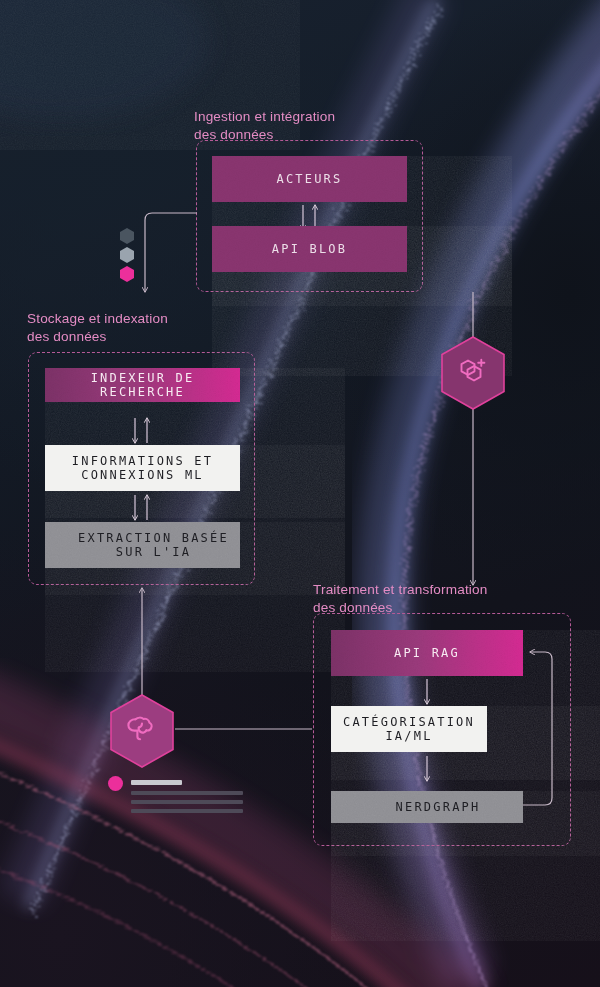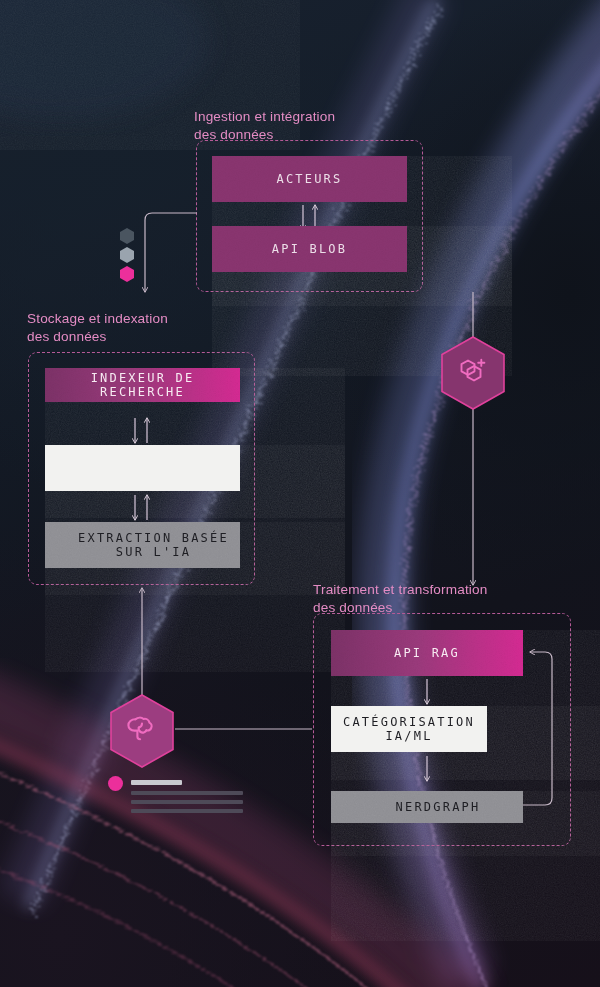--- a/index.html
+++ b/index.html
@@ -188,20 +188,21 @@
 <div class="group" style="left:28px; top:352px; width:227px; height:233px; z-index:2;"></div>
 
 <div class="node n-grad" style="left:45px; top:368px; width:195px; height:34px; z-index:3;">
   <span>INDEXEUR DE RECHERCHE</span>
   <svg class="tex">
       <rect width="100%" height="100%" filter="url(#rough)"></rect>
     </svg>
 </div>
 
 <div class="node n-white" style="left:45px; top:445px; width:195px; height:46px; z-index:3;">
+  <span>INFORMATIONS ET CONNEXIONS ML</span>
   <svg class="tex-l">
       <rect width="100%" height="100%" filter="url(#rough)"></rect>
     </svg>
 </div>
 
 <div class="node n-gray" style="left:45px; top:522px; width:195px; height:46px; z-index:3;">
   <span>EXTRACTION BASÉE SUR L'IA</span>
   <svg class="tex-l">
       <rect width="100%" height="100%" filter="url(#rough)"></rect>
     </svg>

